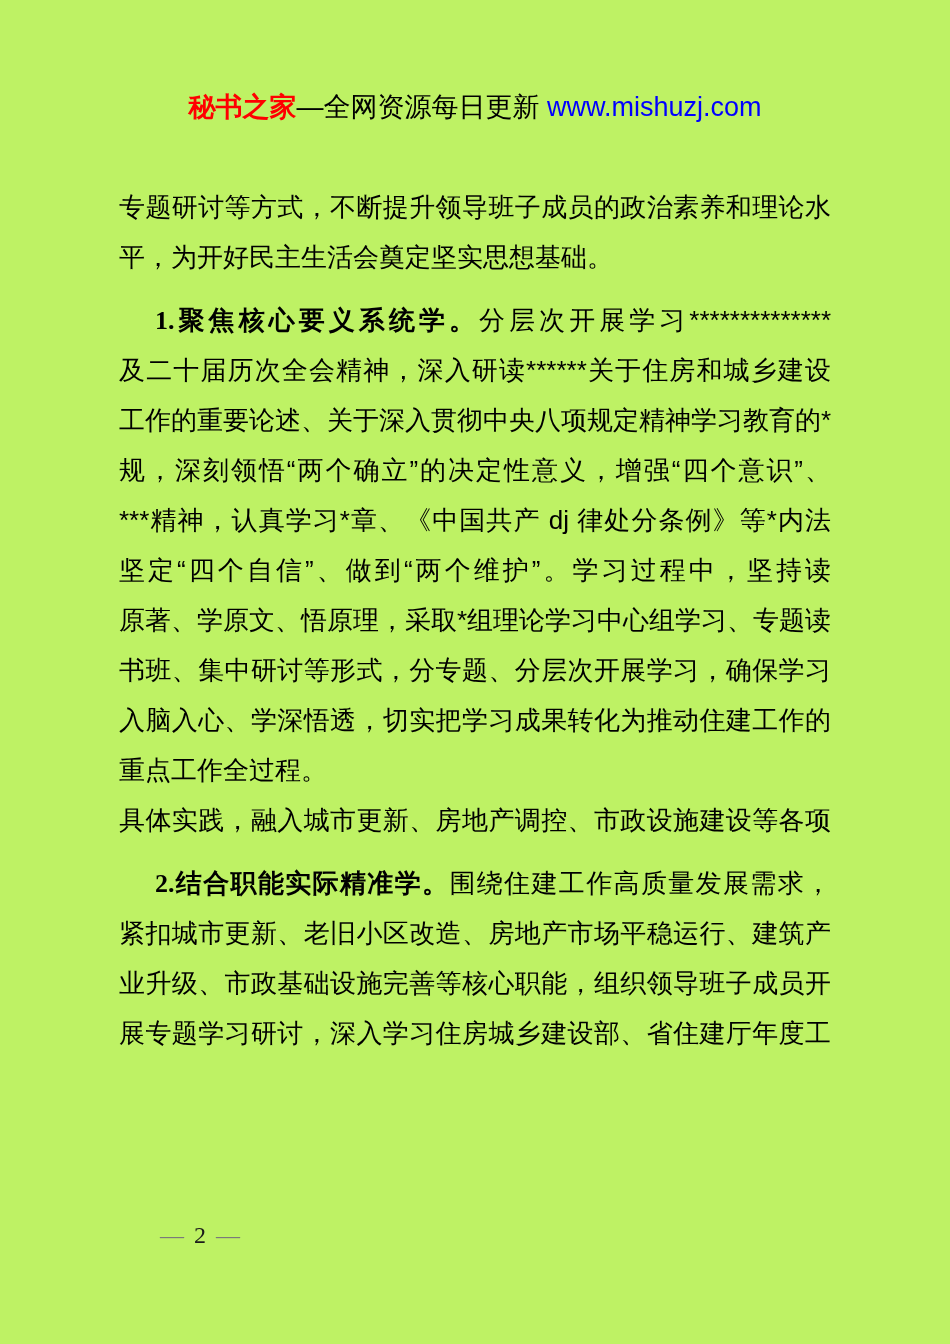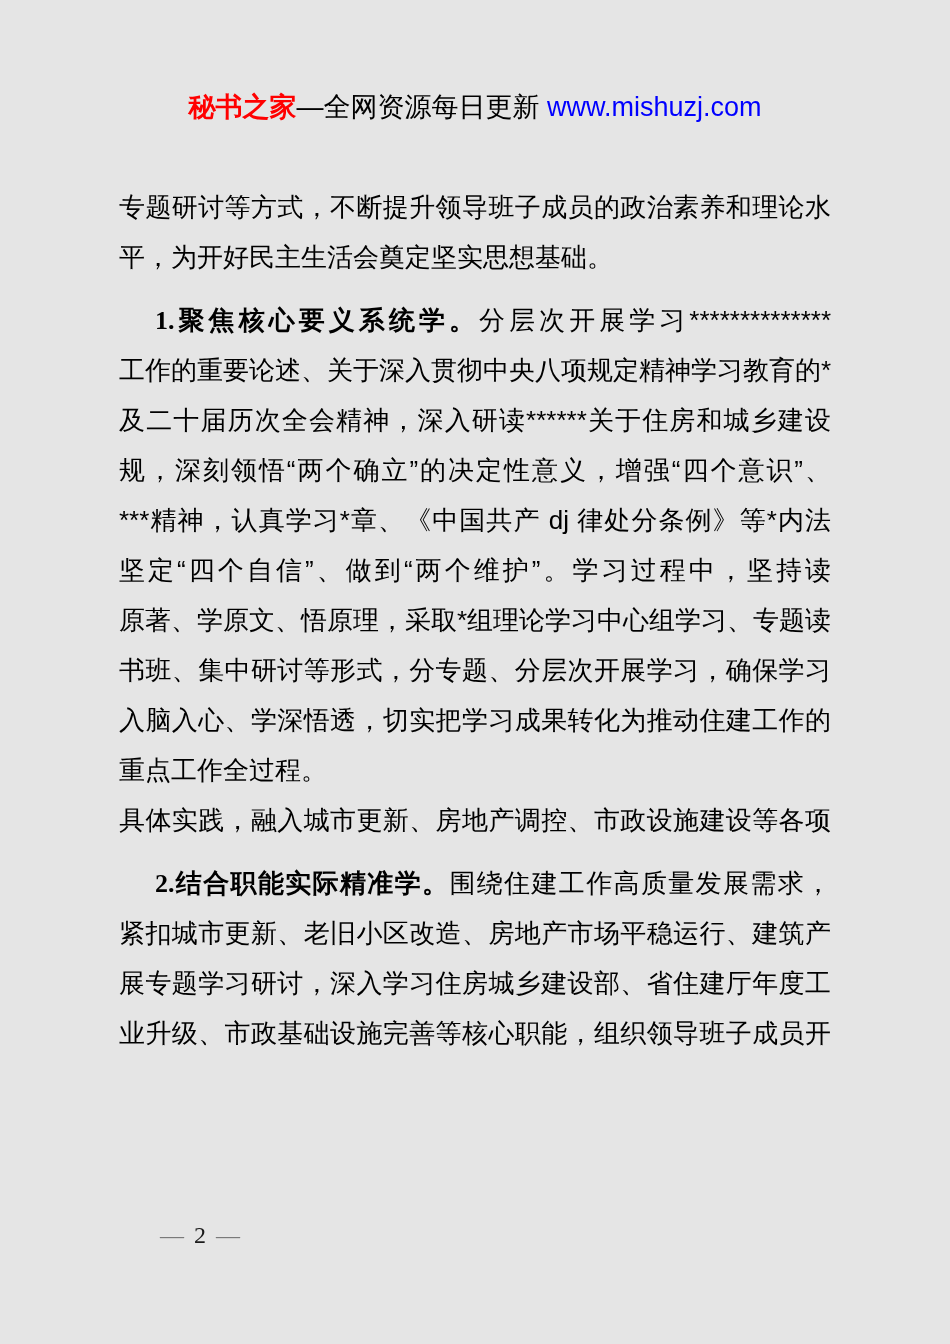--- a/index.html
+++ b/index.html
@@ -1,20 +1,20 @@
 <!DOCTYPE html>
 <html><head>
 <meta charset="utf-8">
 <style>
   html, body { margin: 0; padding: 0; background: #ffffff; }
   .page {
     position: relative;
     width: 950px;
     height: 1344px;
-    background: #e5e5e5;
+    background: #bef264;
     overflow: hidden;
     font-family: "Liberation Sans", sans-serif;
     color: #000000;
   }
   .header {
     position: absolute;
     top: 90px;
     left: 0;
     width: 950px;
     text-align: center;
@@ -80,36 +80,36 @@
     <span class="brand">秘书之家</span><span class="tagline">—全网资源每日更新 </span><span class="url">www.mishuzj.com</span>
   </div>
 
   <div class="doc-body">
       <div class="para">
         <div class="line"><span class="run-text">专题研讨等方式，不断提升领导班子成员的政治素养和理论水</span></div>
         <div class="line lastline"><span class="run-text">平，为开好民主生活会奠定坚实思想基础。</span></div>
       </div>
       <div class="para">
         <div class="line first"><span class="run-num">1.</span><span class="run-bold">聚焦核心要义系统学。</span><span class="run-text">分层次开展学习**************</span></div>
+        <div class="line"><span class="run-text">及二十届历次全会精神，深入研读******关于住房和城乡建设</span></div>
         <div class="line"><span class="run-text">工作的重要论述、关于深入贯彻中央八项规定精神学习教育的*</span></div>
-        <div class="line"><span class="run-text">及二十届历次全会精神，深入研读******关于住房和城乡建设</span></div>
         <div class="line"><span class="run-text">规，深刻领悟“两个确立”的决定性意义，增强“四个意识”、</span></div>
         <div class="line"><span class="run-text">***精神，认真学习*章、《中国共产 dj 律处分条例》等*内法</span></div>
         <div class="line"><span class="run-text">坚定“四个自信”、做到“两个维护”。学习过程中，坚持读</span></div>
         <div class="line"><span class="run-text">原著、学原文、悟原理，采取*组理论学习中心组学习、专题读</span></div>
         <div class="line"><span class="run-text">书班、集中研讨等形式，分专题、分层次开展学习，确保学习</span></div>
         <div class="line"><span class="run-text">入脑入心、学深悟透，切实把学习成果转化为推动住建工作的</span></div>
         <div class="line lastline"><span class="run-text">重点工作全过程。</span></div>
         <div class="line"><span class="run-text">具体实践，融入城市更新、房地产调控、市政设施建设等各项</span></div>
       </div>
       <div class="para">
         <div class="line first"><span class="run-num">2.</span><span class="run-bold">结合职能实际精准学。</span><span class="run-text">围绕住建工作高质量发展需求，</span></div>
         <div class="line"><span class="run-text">紧扣城市更新、老旧小区改造、房地产市场平稳运行、建筑产</span></div>
+        <div class="line"><span class="run-text">业升级、市政基础设施完善等核心职能，组织领导班子成员开</span></div>
         <div class="line"><span class="run-text">展专题学习研讨，深入学习住房城乡建设部、省住建厅年度工</span></div>
-        <div class="line"><span class="run-text">业升级、市政基础设施完善等核心职能，组织领导班子成员开</span></div>
       </div>
     </div>
 
   <div class="footer">
     <span class="dash">—</span><span class="num">2</span><span class="dash">—</span>
   </div>
 
 </div>
 
 </body></html>

